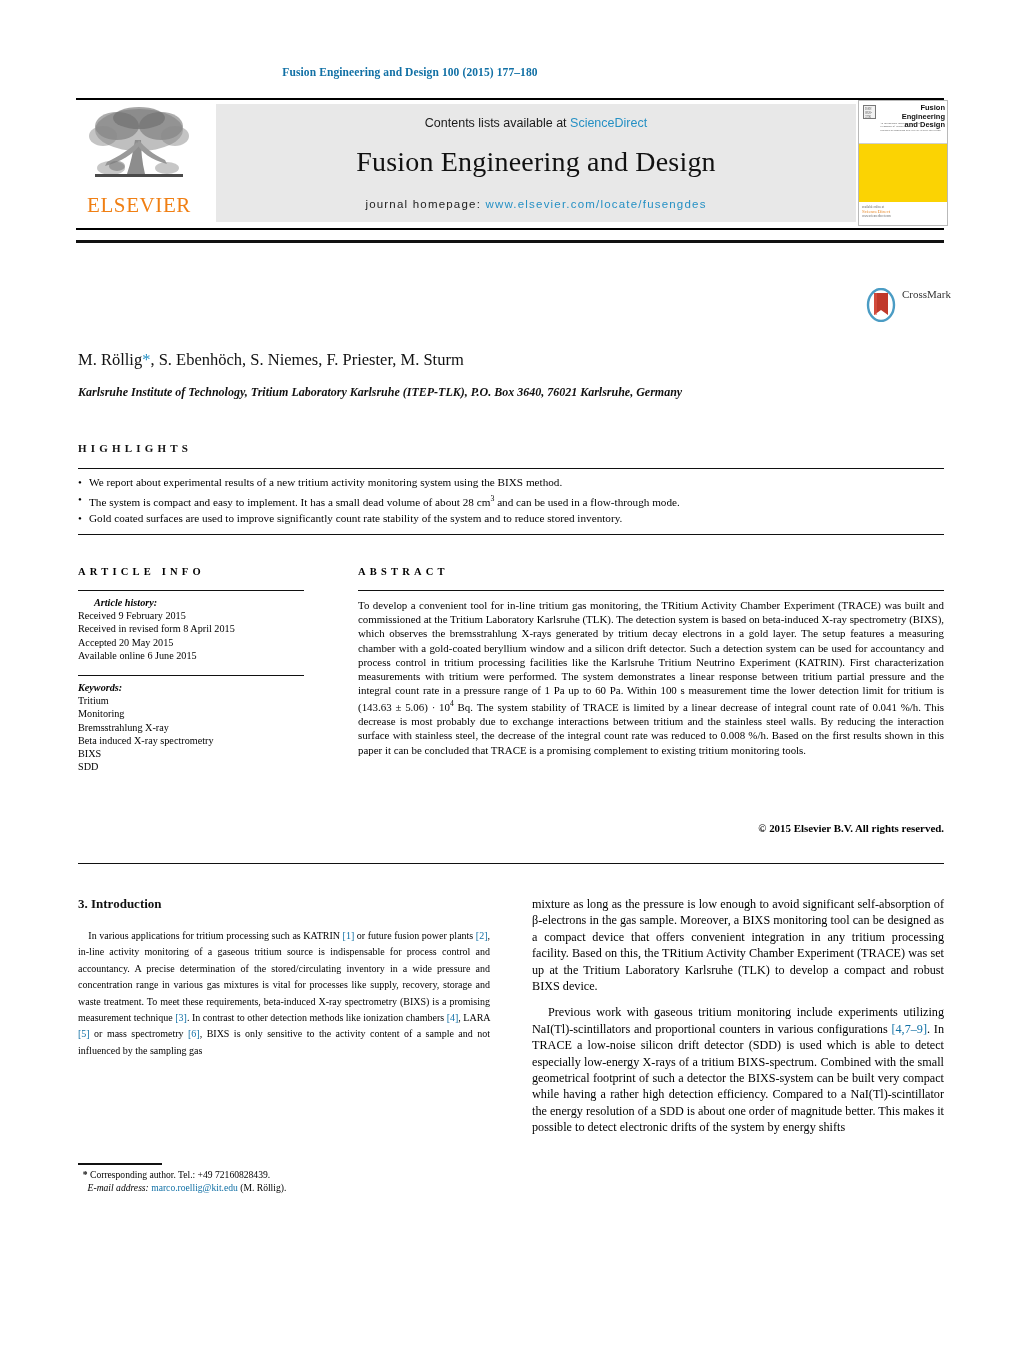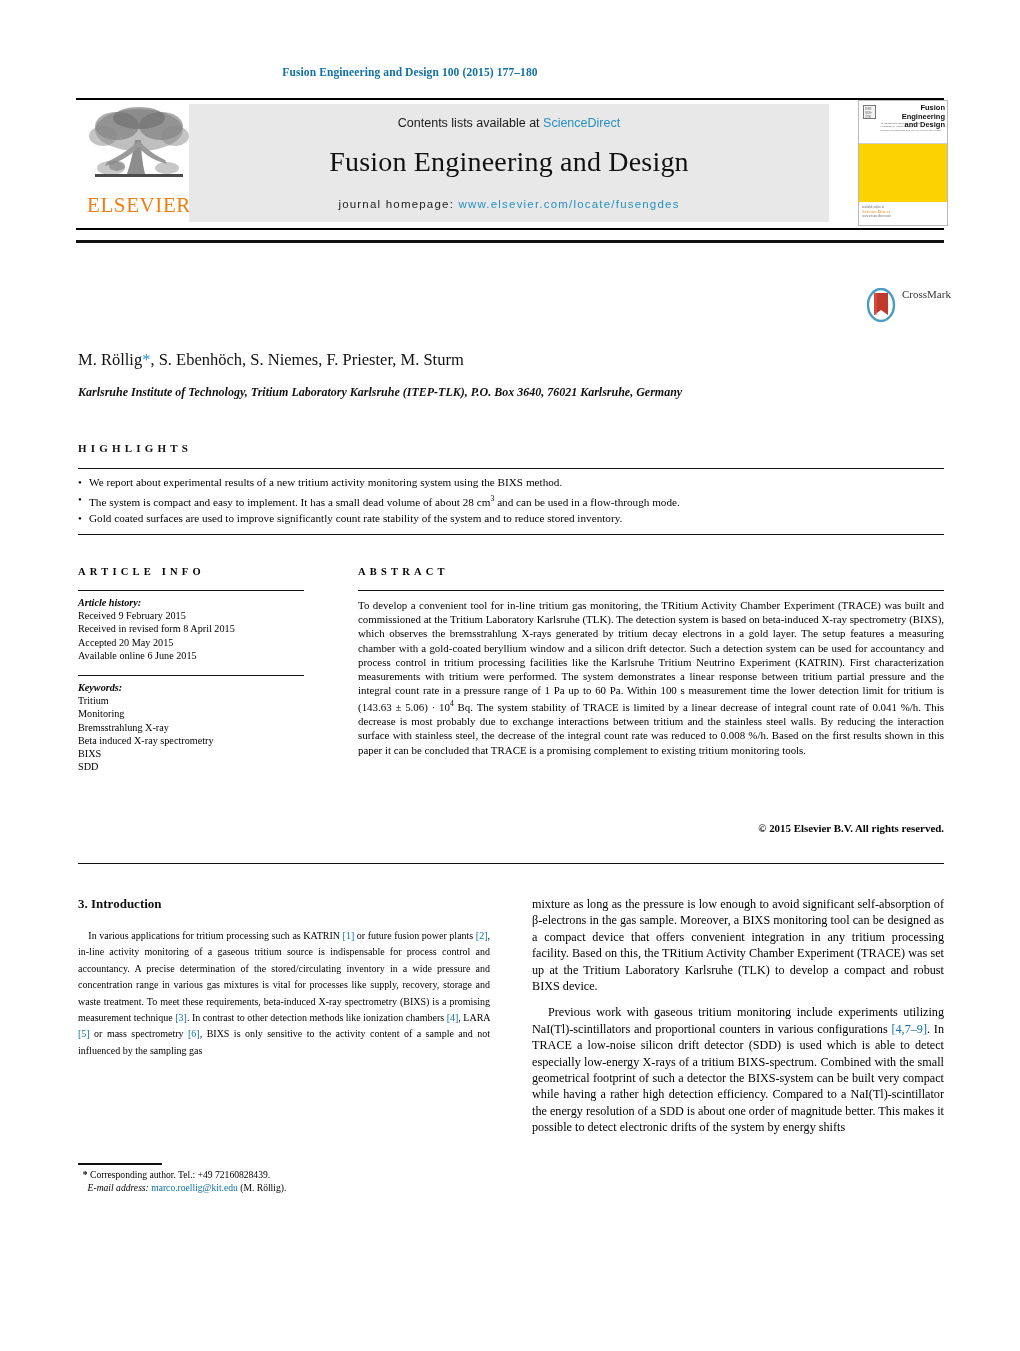--- a/index.html
+++ b/index.html
@@ -55,21 +55,21 @@
     text-align: center;
     color: #f07f13;
     font-family: "Liberation Serif", serif;
     font-size: 21px;
     letter-spacing: 0.6px;
     line-height: 22px;
     margin-top: -2px;
   }
   .contents-box {
     position: absolute;
-    left: 189px; top: 104px;
+    left: 216px; top: 104px;
     width: 640px;
     height: 118px;
     background: #e8e8e8;
     text-align: center;
   }
   .contents-line {
     font-family: "Liberation Sans", sans-serif;
     font-size: 12.5px;
     color: #1a1a1a;
     padding-top: 12px;
@@ -269,21 +269,21 @@
     width: 586px; height: 1px;
     background: #111;
   }
   .history {
     position: absolute;
     left: 78px; top: 596px;
     width: 240px;
     font-size: 10.2px;
     line-height: 13.2px;
   }
-  .history .lbl { font-style: italic; font-weight: bold; }
+  .history .lbl { font-style: italic; font-weight: bold; margin-left: 16px; }
   .kw-rule {
     position: absolute;
     left: 78px; top: 675px;
     width: 226px; height: 1px;
     background: #111;
   }
   .keywords {
     position: absolute;
     left: 78px; top: 681px;
     width: 240px;

